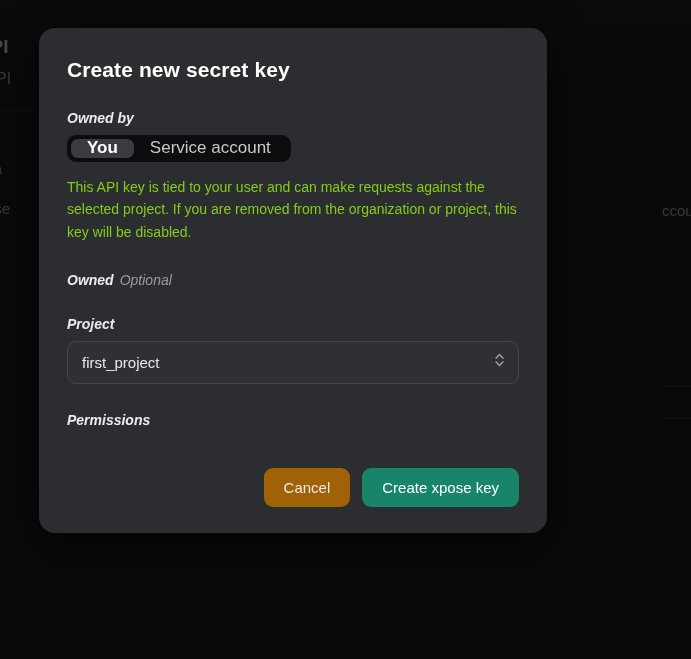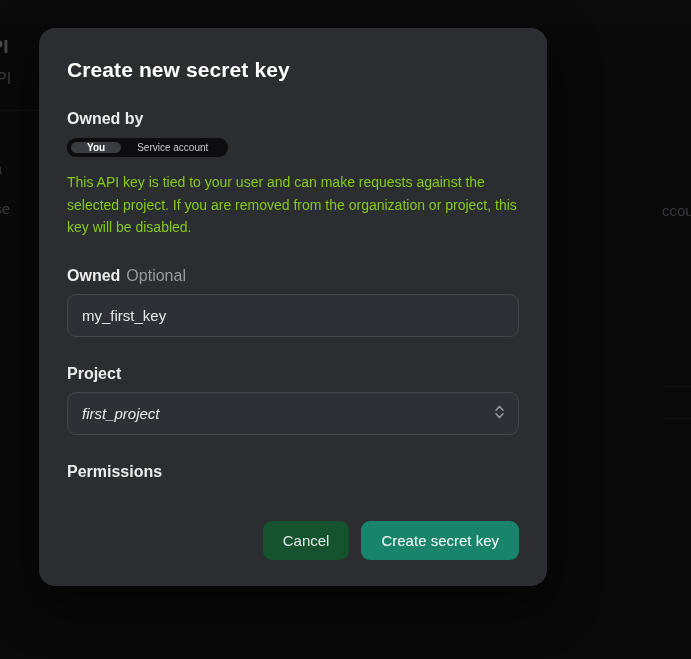--- a/index.html
+++ b/index.html
@@ -79,42 +79,43 @@
 
   .dialog-title {
     font-size: 21px;
     font-weight: bold;
     color: #ffffff;
     letter-spacing: 0.1px;
     margin: 2px 0 0 0;
   }
 
   .field-label {
-    font-size: 16px;
+    font-size: 14px;
     font-weight: bold;
     color: #ececee;
     margin-top: 28px;
     margin-bottom: 9px;
+    font-style: italic;
   }
   .field-label .optional {
     font-weight: normal;
     color: #9a9aa1;
     margin-left: 6px;
   }
 
   
   .segmented {
     display: inline-flex;
     background: #0d0d0f;
     border-radius: 9px;
     padding: 4px;
     box-sizing: border-box;
   }
   .segment {
-    font-size: 10px;
+    font-size: 17px;
     color: #c8c8cd;
     padding: 0 16px;
     border-radius: 7px;
     white-space: nowrap;
     cursor: pointer;
     user-select: none;
     line-height: 1.1;
   }
   .segment.selected {
     background: #3a3c41;
@@ -145,21 +146,20 @@
     font-size: 15px;
     font-family: "Liberation Sans", sans-serif;
     padding: 12px 14px;
     outline: none;
   }
   .text-input::placeholder { color: #85858d; }
 
   .select-wrap {
     position: relative;
     width: 100%;
-    font-style: italic;
   }
   .select-box {
     width: 100%;
     box-sizing: border-box;
     background: #2e3035;
     border: 1px solid #44464c;
     border-radius: 9px;
     color: #e9e9ec;
     font-size: 15px;
     padding: 12px 40px 12px 14px;
@@ -187,21 +187,21 @@
     font-size: 15px;
     font-family: "Liberation Sans", sans-serif;
     border: none;
     border-radius: 9px;
     padding: 11px 20px;
     cursor: pointer;
     white-space: nowrap;
     line-height: 1.15;
   }
   .btn-secondary {
-    background: #14532d;
+    background: #a16207;
     color: #e8e8eb;
     text-align: center;
   }
   .btn-primary {
     background: #18856b;
     color: #ffffff;
   }
 </style>
 </head>
 <body>
@@ -234,21 +234,20 @@
     <div class="segment">Service account</div>
   </div>
 
   <div class="help-text">This API key is tied to your user and can make requests against the selected project. If you are removed from the organization or project, this key will be disabled.</div>
 
   
   <div class="field-label">
     <span>Owned</span><span class="optional">Optional</span>
   </div>
 
-  <input class="text-input" type="text" value="my_first_key" style="">
 
   
   <div class="field-label">Project</div>
 
   <div class="select-wrap">
     <div class="select-box">first_project</div>
     <span class="select-chevrons">
       <svg width="11" height="18" viewBox="0 0 11 18" fill="none" xmlns="http://www.w3.org/2000/svg" aria-hidden="true">
         <path d="M2 7.2 L5.5 3.4 L9 7.2" stroke="#9a9aa1" stroke-width="1.5" stroke-linecap="round" stroke-linejoin="round"></path>
         <path d="M2 10.8 L5.5 14.6 L9 10.8" stroke="#9a9aa1" stroke-width="1.5" stroke-linecap="round" stroke-linejoin="round"></path>
@@ -256,16 +255,16 @@
     </span>
   </div>
 
   
   <div class="field-label">Permissions</div>
 
 
   
   <div class="dialog-footer">
     <button class="btn btn-secondary">Cancel</button>
-    <button class="btn btn-primary">Create secret key</button>
+    <button class="btn btn-primary">Create xpose key</button>
   </div>
 
 </div>
 
 </body></html>

